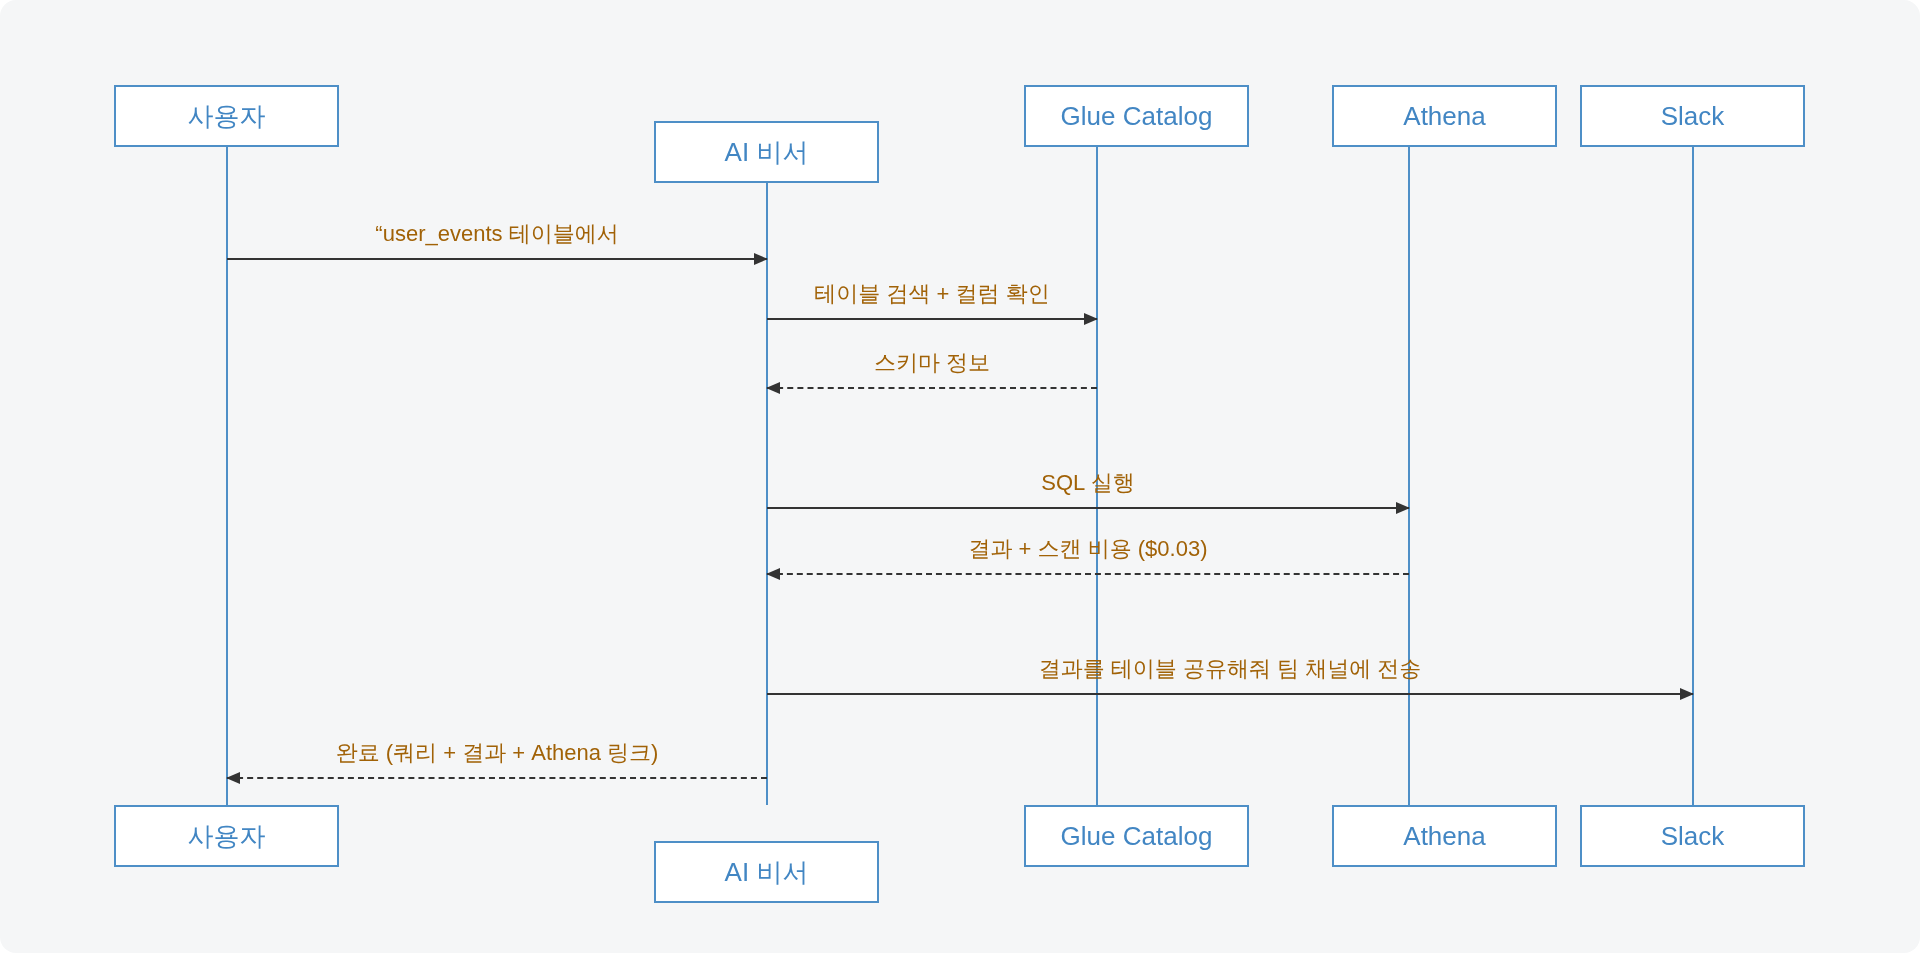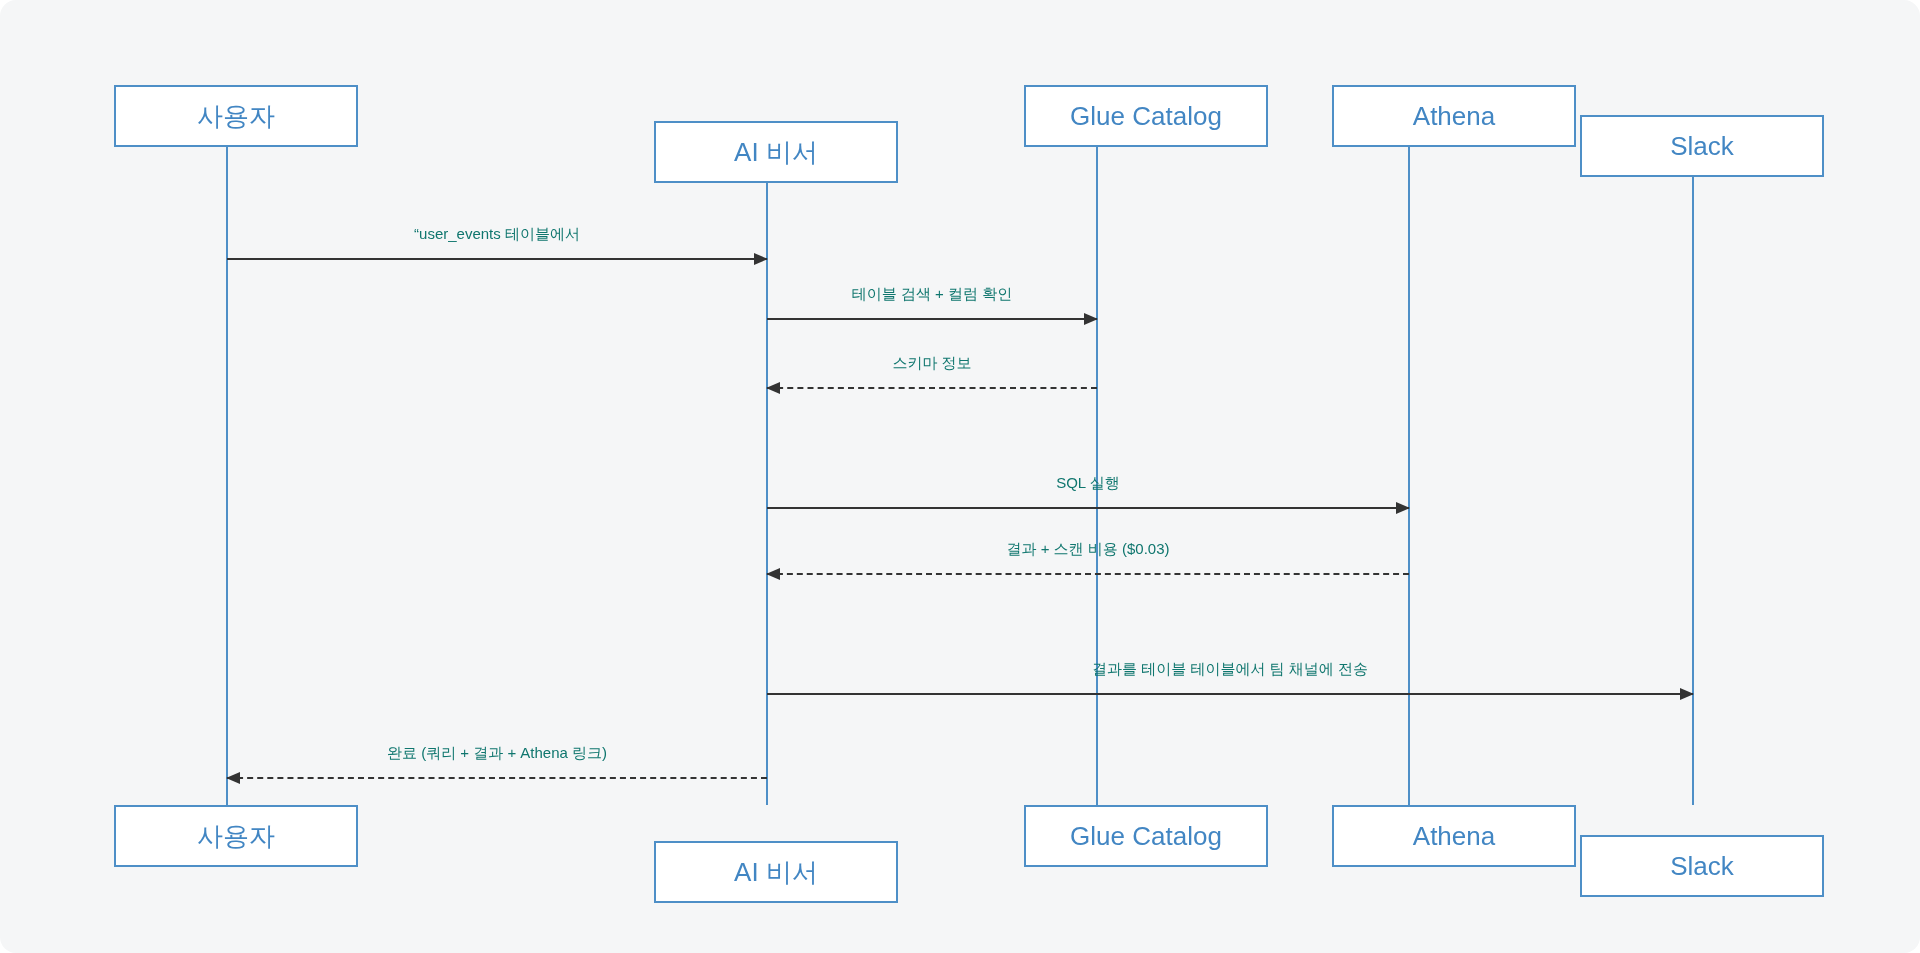--- a/index.html
+++ b/index.html
@@ -12,39 +12,39 @@
     position: relative;
     width: 1920px;
     height: 953px;
     background: #f5f6f7;
     border-radius: 16px;
     overflow: hidden;
   }
   
   .actor-box {
     position: absolute;
-    width: 244px;
+    width: 225px;
     height: 62px;
     box-sizing: border-box;
     background: #ffffff;
     border: 2px solid #4e8fc7;
     color: #4286c3;
     font-size: 26px;
     display: flex;
     align-items: center;
     justify-content: center;
     white-space: nowrap;
   }
   .row-top    { top: 85px; }
   .row-bottom { top: 805px; }
   .col-user   { left: 114px; }
   .col-ai     { left: 654px; margin-top: 36px; }
   .col-glue   { left: 984px; margin-left: 40px; }
   .col-athena { left: 1332px; }
-  .col-slack  { left: 1580px; margin-top: 30px; }
+  .col-slack  { left: 1580px; }
 
   
   .lifeline {
     position: absolute;
     top: 147px;
     width: 2px;
     height: 658px;
     background: #4e8fc7;
   }
   .ll-user   { left: 226px; }
@@ -54,22 +54,22 @@
   .ll-slack  { left: 1692px; }
 
   
   .msg { position: absolute; }
   .msg .label {
     position: absolute;
     left: 0;
     right: 0;
     bottom: 7px;
     text-align: center;
-    color: #0f766e;
-    font-size: 15px;
+    color: #a16207;
+    font-size: 22px;
     line-height: 34px;
     white-space: nowrap;
   }
   .msg .line {
     position: absolute;
     left: 0;
     right: 0;
     top: 0;
     height: 0;
     border-top: 2px solid #333333;
@@ -144,21 +144,21 @@
     <span class="arrowhead right"></span>
   </div>
 
   <div class="msg m5">
     <div class="label">결과 + 스캔 비용 ($0.03)</div>
     <div class="line dashed"></div>
     <span class="arrowhead left"></span>
   </div>
 
   <div class="msg m6">
-    <div class="label">결과를 테이블 테이블에서 팀 채널에 전송</div>
+    <div class="label">결과를 테이블 공유해줘 팀 채널에 전송</div>
     <div class="line"></div>
     <span class="arrowhead right"></span>
   </div>
 
   <div class="msg m7">
     <div class="label">완료 (쿼리 + 결과 + Athena 링크)</div>
     <div class="line dashed"></div>
     <span class="arrowhead left"></span>
   </div>
 

